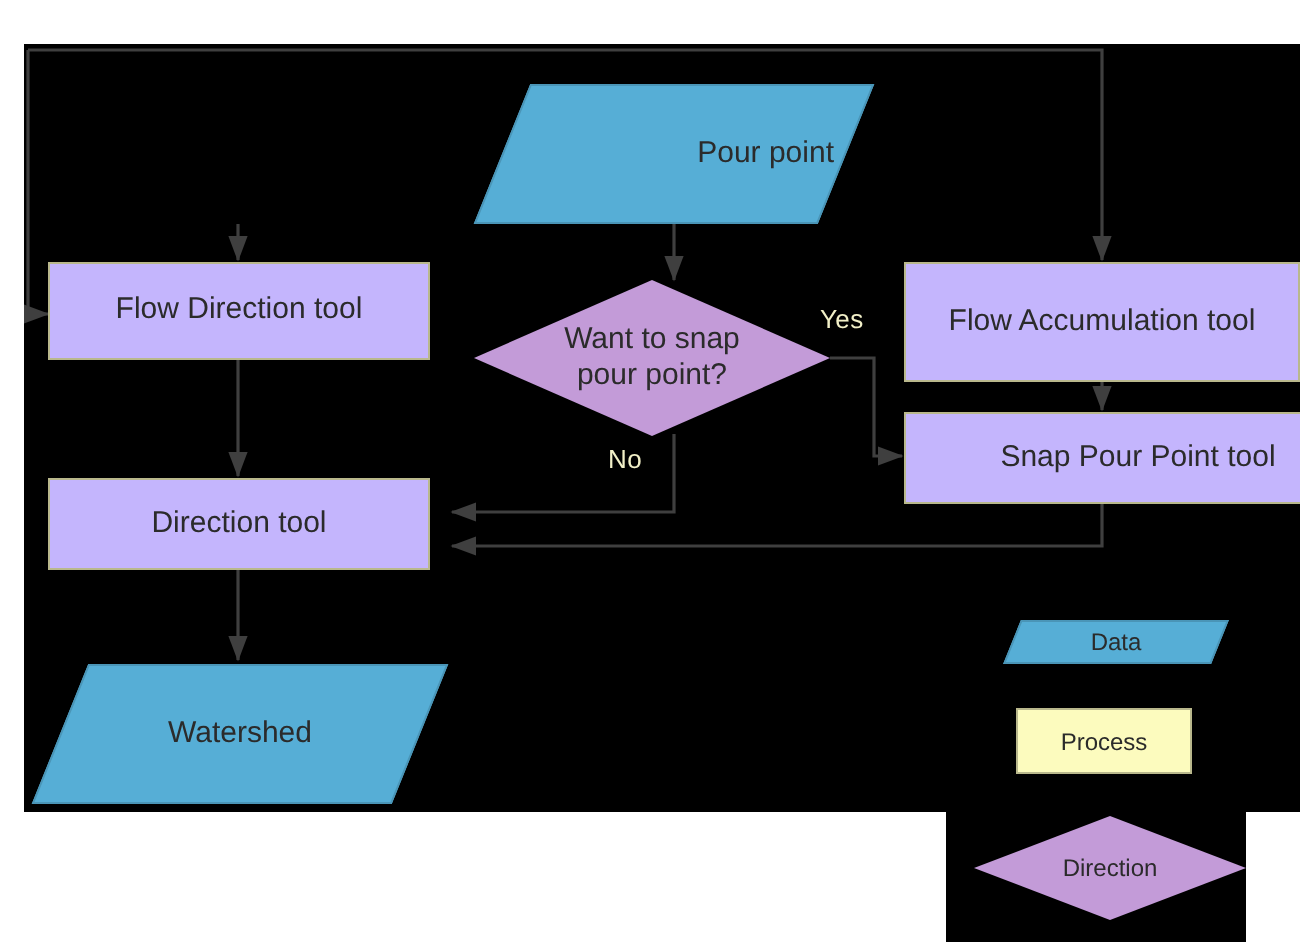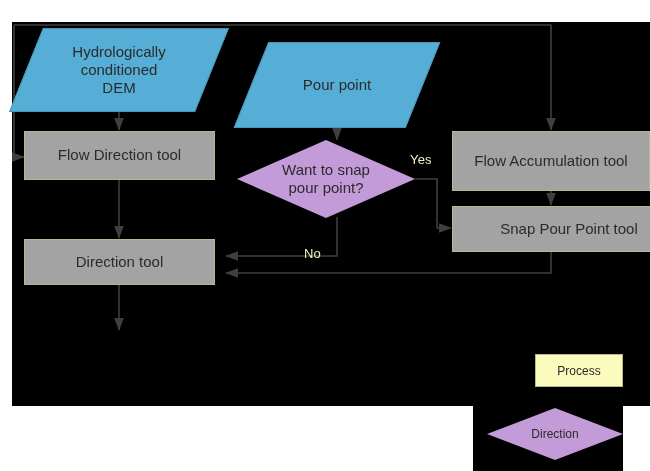--- a/index.html
+++ b/index.html
@@ -42,21 +42,21 @@
     line-height: 1.22;
   }
   .node-label {
     position: relative;
     z-index: 3;
     padding: 0 6px;
     white-space: pre-line;
   }
   
   .proc {
-    background: #a3a3a3;
+    background: #c4b5fd;
     border: 1px solid #b9b88c;
     font-size: 15px;
   }
   
   .data-shape {
     font-size: 15px;
   }
   .data-shape .skew-bg {
     position: absolute;
     left: 0; top: 0; right: 0; bottom: 0;
@@ -129,30 +129,24 @@
 
       <path d="M415,179 L437,179 L437,228 L451,228" marker-end="url(#arrow)"></path>
 
       <path d="M337,217 L337,256 L226,256" marker-end="url(#arrow)"></path>
 
       <path d="M551,252 L551,273 L226,273" marker-end="url(#arrow)"></path>
     </g>
   </svg>
 
   <div class="edge-label" style="left:410px; top:152px;">Yes</div>
-  <div class="edge-label" style="left:304px; top:222px;margin-top:24px;">No</div>
+  <div class="edge-label" style="left:304px; top:222px;">No</div>
 
-  <div class="node data-shape" style="left:26px; top:28px; width:186px; height:84px;">
-    <div class="skew-bg"></div>
-    <div class="node-label">Hydrologically
-conditioned
-DEM</div>
-  </div>
 
-  <div class="node data-shape" style="left:251px; top:42px; width:172px; height:86px;">
+  <div class="node data-shape" style="left:251px; top:42px; width:172px; height:70px;justify-content:flex-end;">
     <div class="skew-bg"></div>
     <div class="node-label">Pour point</div>
   </div>
 
   <div class="node proc" style="left:24px; top:131px; width:191px; height:49px;">
     <div class="node-label">Flow Direction tool</div>
   </div>
 
   <div class="node proc" style="left:452px; top:131px; width:198px; height:60px;">
     <div class="node-label">Flow Accumulation tool</div>
@@ -165,23 +159,31 @@
   <div class="node dec-shape" style="left:237px; top:140px; width:178px; height:78px;">
     <div class="diamond-bg"></div>
     <div class="node-label">Want to snap
 pour point?</div>
   </div>
 
   <div class="node proc" style="left:24px; top:239px; width:191px; height:46px;">
     <div class="node-label">Direction tool</div>
   </div>
 
+  <div class="node data-shape" style="left:30px; top:332px; width:180px; height:70px;">
+    <div class="skew-bg"></div>
+    <div class="node-label">Watershed</div>
+  </div>
 
+  <div class="legend-item" style="left:506px; top:310px; width:104px; height:22px;">
+    <div class="skew-bg" style="position:absolute;left:0;top:0;right:0;bottom:0;background:#56aed6;border:1px solid #4a95b7;transform:skewX(-22deg);z-index:1;"></div>
+    <div class="lbl">Data</div>
+  </div>
 
-  <div class="legend-item" style="left:508px; top:354px; width:88px; height:33px; background:#fcfbbe; border:1px solid #b9b88c;margin-left:27px;">
+  <div class="legend-item" style="left:508px; top:354px; width:88px; height:33px; background:#fcfbbe; border:1px solid #b9b88c;">
     <div class="lbl">Process</div>
   </div>
 
   <div class="legend-item" style="left:487px; top:408px; width:136px; height:52px;">
     <div class="diamond-bg" style="position:absolute;left:0;top:0;right:0;bottom:0;background:#c39bd8;clip-path:polygon(50% 0%,100% 50%,50% 100%,0% 50%);z-index:1;"></div>
     <div class="lbl">Direction</div>
   </div>
 
 </div>
 

